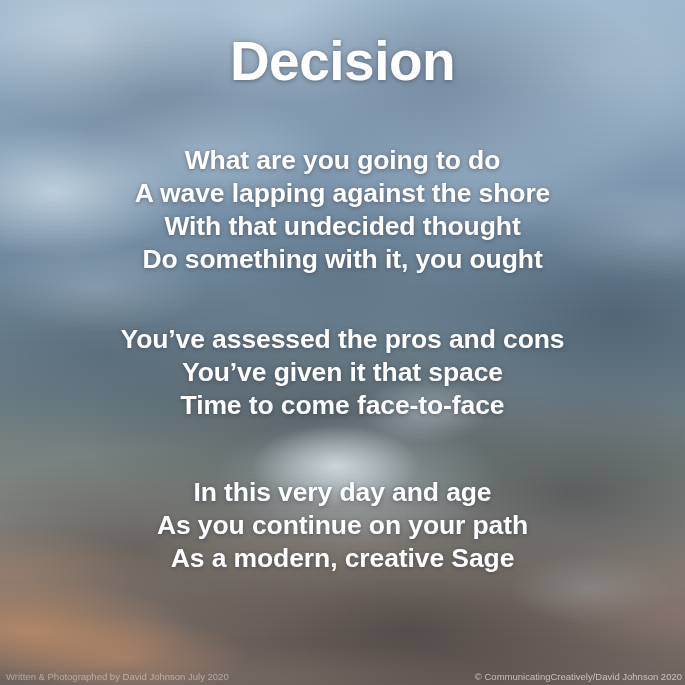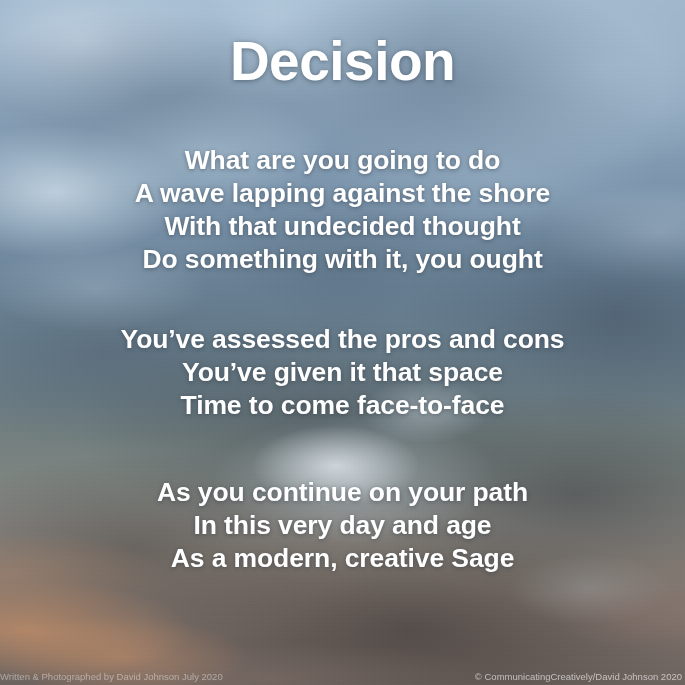--- a/index.html
+++ b/index.html
@@ -127,21 +127,21 @@
   
   .credit {
     position: absolute;
     bottom: 2px;
     font-size: 9.5px;
     font-weight: normal;
     line-height: 12px;
     white-space: nowrap;
   }
   #credit-left {
-    left: 0;
+    left: 6px;
     color: rgba(255,255,255,0.42);
     margin-top: 36px;
   }
   #credit-right {
     right: 3px;
     color: rgba(255,255,255,0.60);
   }
 </style>
 </head>
 <body>
@@ -166,22 +166,22 @@
       <div class="poem-line">Do something with it, you ought</div>
     </div>
 
     <div class="stanza" id="stanza-2">
       <div class="poem-line">You’ve assessed the pros and cons</div>
       <div class="poem-line">You’ve given it that space</div>
       <div class="poem-line">Time to come face-to-face</div>
     </div>
 
     <div class="stanza" id="stanza-3">
+      <div class="poem-line">In this very day and age</div>
       <div class="poem-line">As you continue on your path</div>
-      <div class="poem-line">In this very day and age</div>
       <div class="poem-line">As a modern, creative Sage</div>
     </div>
 
   </div>
 
   <div class="credit" id="credit-left">Written &amp; Photographed by David Johnson July 2020</div>
   <div class="credit" id="credit-right">© CommunicatingCreatively/David Johnson 2020</div>
 
 </div>
 

